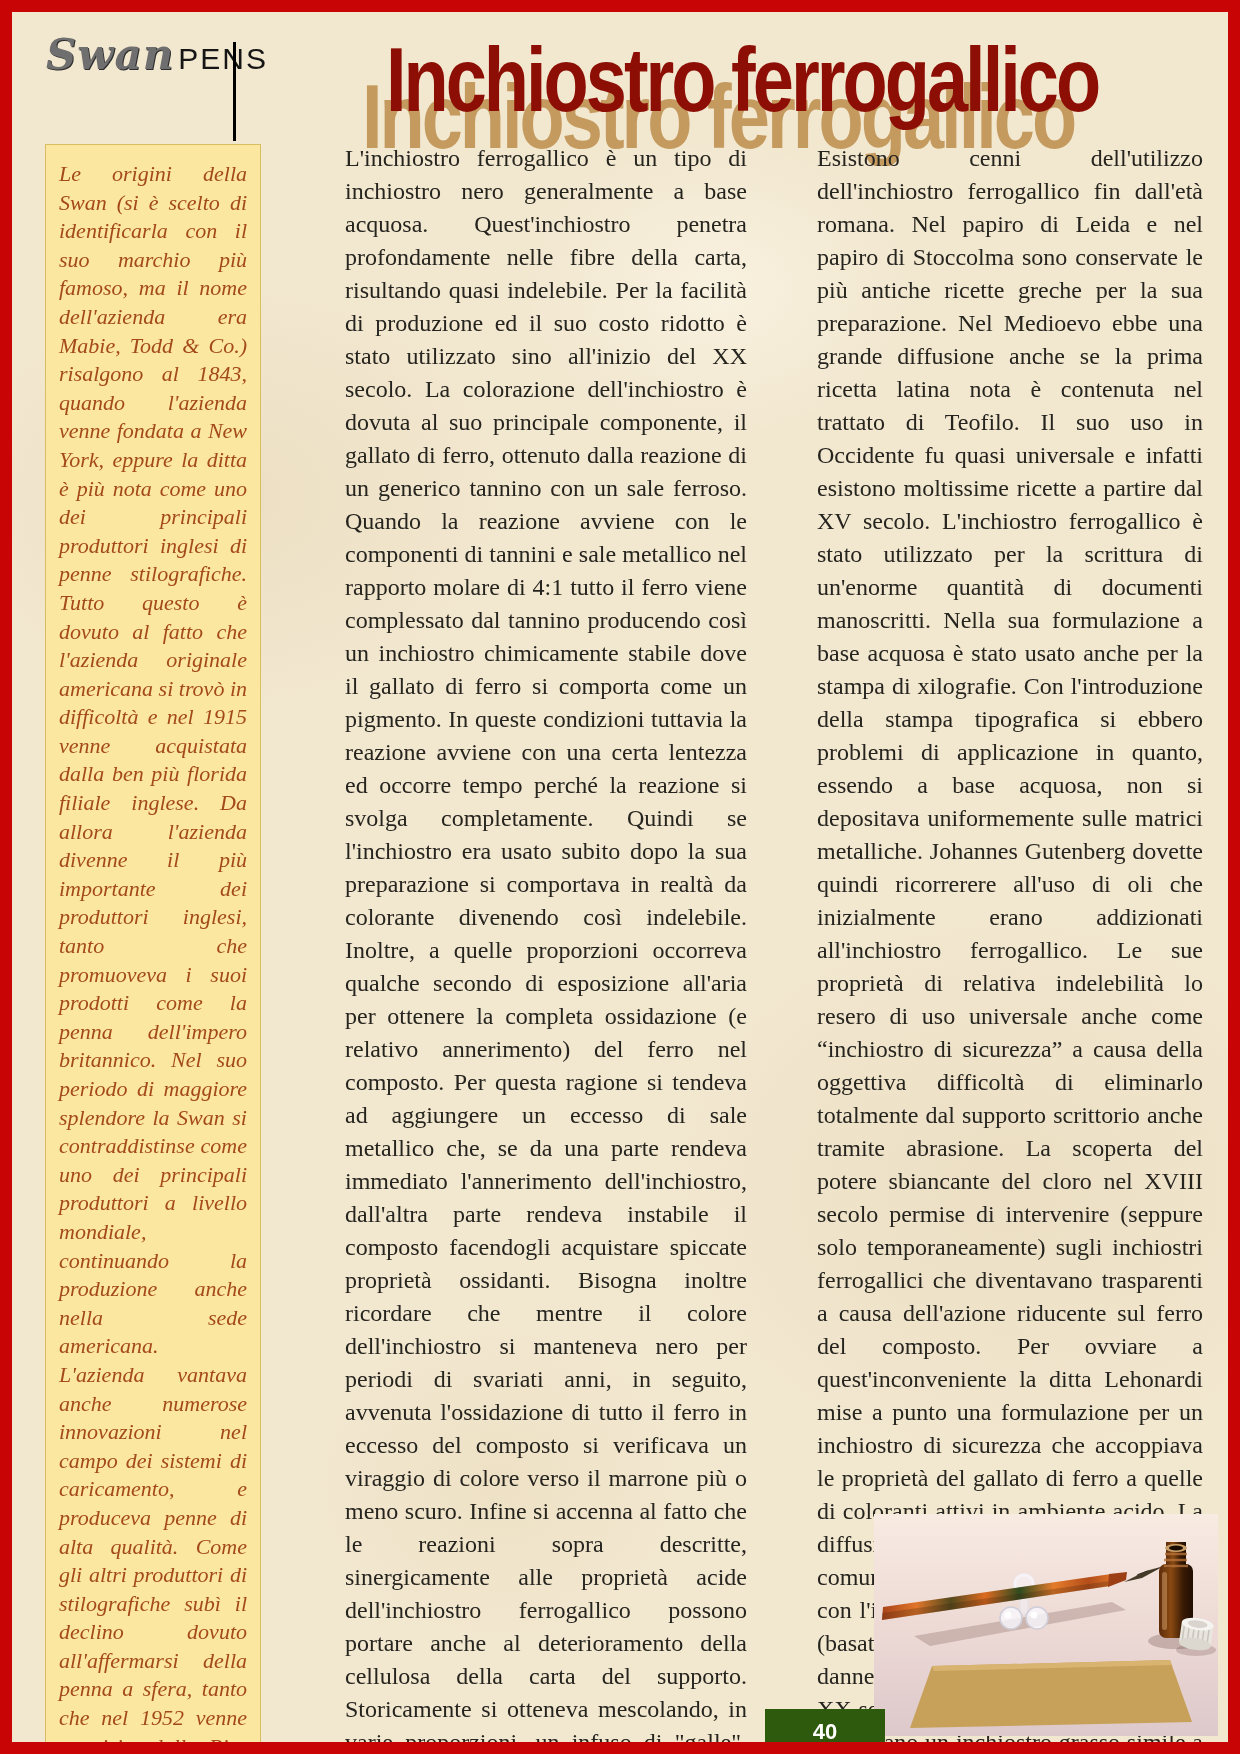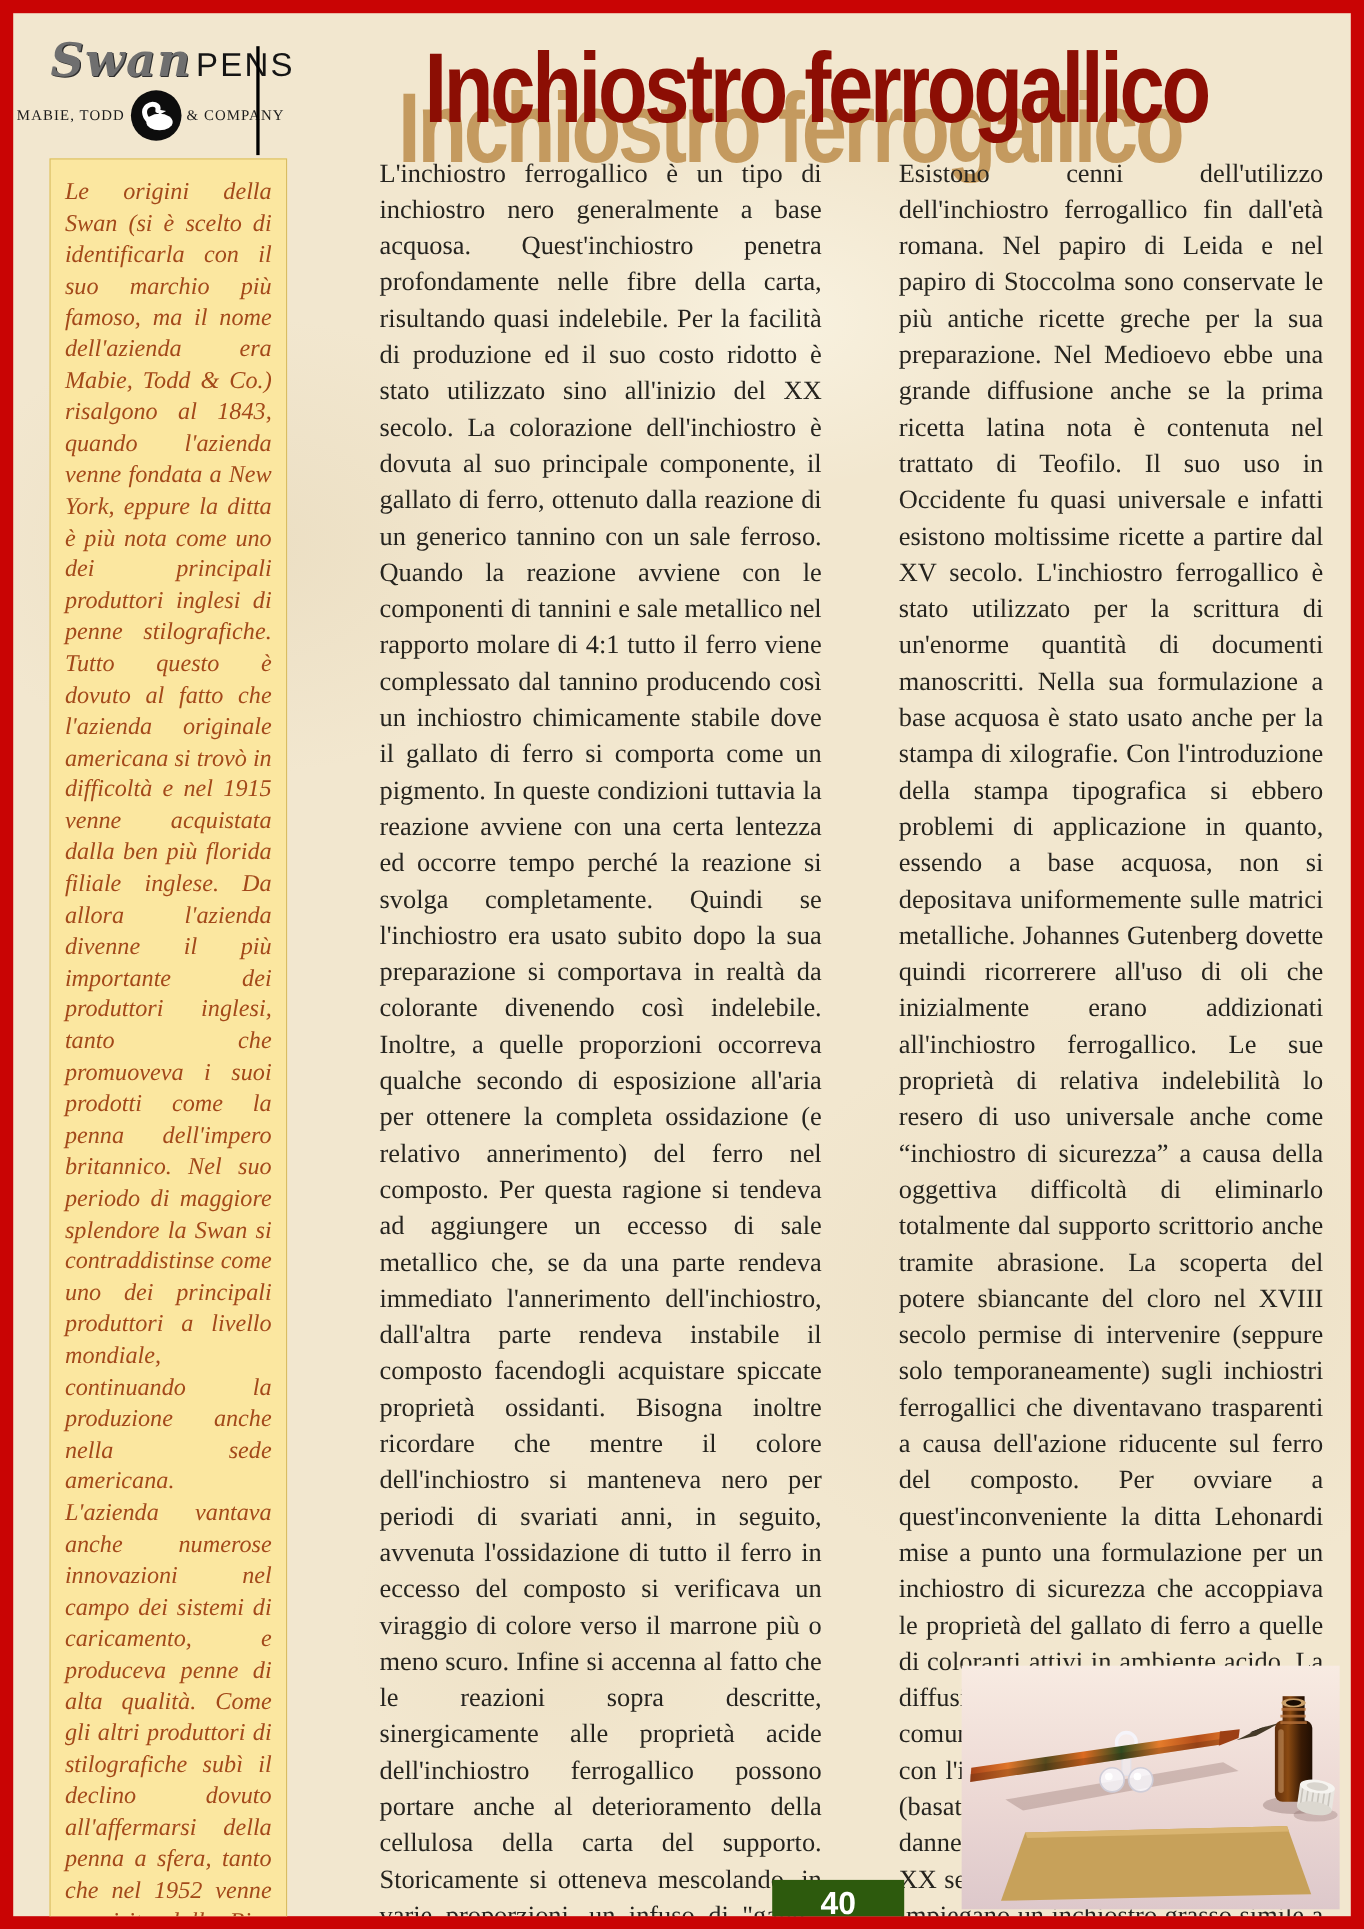--- a/index.html
+++ b/index.html
@@ -65,46 +65,34 @@
     margin:0; font-size:24px; line-height:1.375; color:#26241f;
     text-align:justify;
   }
 
   
   .photo { position:absolute; left:862px; top:1502px; width:344px; height:222px; }
   .photo svg { display:block; width:100%; height:100%; }
 
   
   .page-num {
-    position:absolute; left:690px; top:1697px; width:120px; height:45px;
+    position:absolute; left:753px; top:1697px; width:120px; height:45px;
     background:#2d5a0d; color:#ffffff;
-    font-family:"Liberation Sans", sans-serif; font-weight:bold; font-size:29px;
+    font-family:"Liberation Sans", sans-serif; font-weight:bold; font-size:22px;
     display:flex; align-items:center; justify-content:center;text-align:center;
   }
 </style>
 </head>
 <body>
 
 <div class="page">
 
   <div class="logo">
     <div class="logo-top">
       <span class="brand-script">Swan</span><span class="brand-suffix">PENS</span>
-    </div>
-    <div class="logo-bottom">
-      <span>MABIE, TODD</span>
-      <span class="swan-medallion">
-        <svg viewBox="0 0 48 48" width="48" height="48" aria-hidden="true">
-          <circle cx="24" cy="24" r="23" fill="#0d0d0d"></circle>
-          <ellipse cx="27" cy="30" rx="12" ry="7.5" fill="#ffffff"></ellipse>
-          <path d="M20 30 C13 27 11.5 19 16 15.5 C20.5 12 27 14 25.5 19.5" stroke="#ffffff" stroke-width="4.5" fill="none" stroke-linecap="round"></path>
-          <path d="M25.5 18.5 L33 20 L26.5 23.5 Z" fill="#ffffff"></path>
-        </svg>
-      </span>
-      <span>&amp; COMPANY</span>
     </div>
   </div>
   <div class="header-divider"></div>
 
   <div class="page-title">Inchiostro ferrogallico</div>
 
   <aside class="sidebar">
     <p class="sidebar-text"><span>Le origini della Swan (si è scelto di identificarla con il suo marchio più famoso, ma il nome dell'azienda era </span><span class="bold">Mabie, Todd &amp; Co.</span><span>) risalgono al 1843, quando l'azienda venne fondata a New York, eppure la ditta è più nota come uno dei principali produttori inglesi di penne stilografiche. Tutto questo è dovuto al fatto che l'azienda originale americana si trovò in difficoltà e nel 1915 venne acquistata dalla ben più florida filiale inglese. Da allora l'azienda divenne il più importante dei produttori inglesi, tanto che promuoveva i suoi prodotti come la penna dell'impero britannico. Nel suo periodo di maggiore splendore la Swan si contraddistinse come uno dei principali produttori a livello mondiale, continuando la produzione anche nella sede americana.  L'azienda vantava anche numerose innovazioni nel campo dei sistemi di caricamento, e produceva penne di alta qualità. Come gli altri produttori di stilografiche subì il declino dovuto all'affermarsi della penna a sfera, tanto che nel 1952 venne acquisita dalla Biro Pens, e negli anni '60 la produzione di stilografiche cessò definitivamente.</span></p>
   </aside>
 

